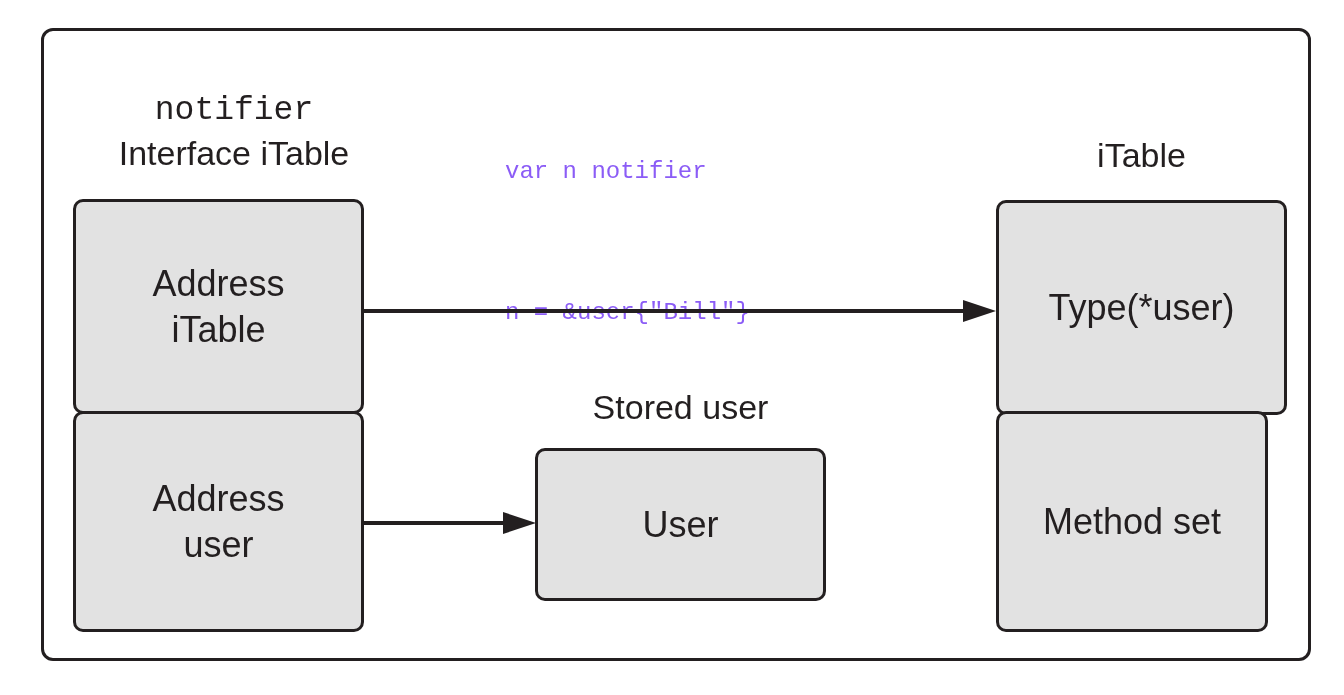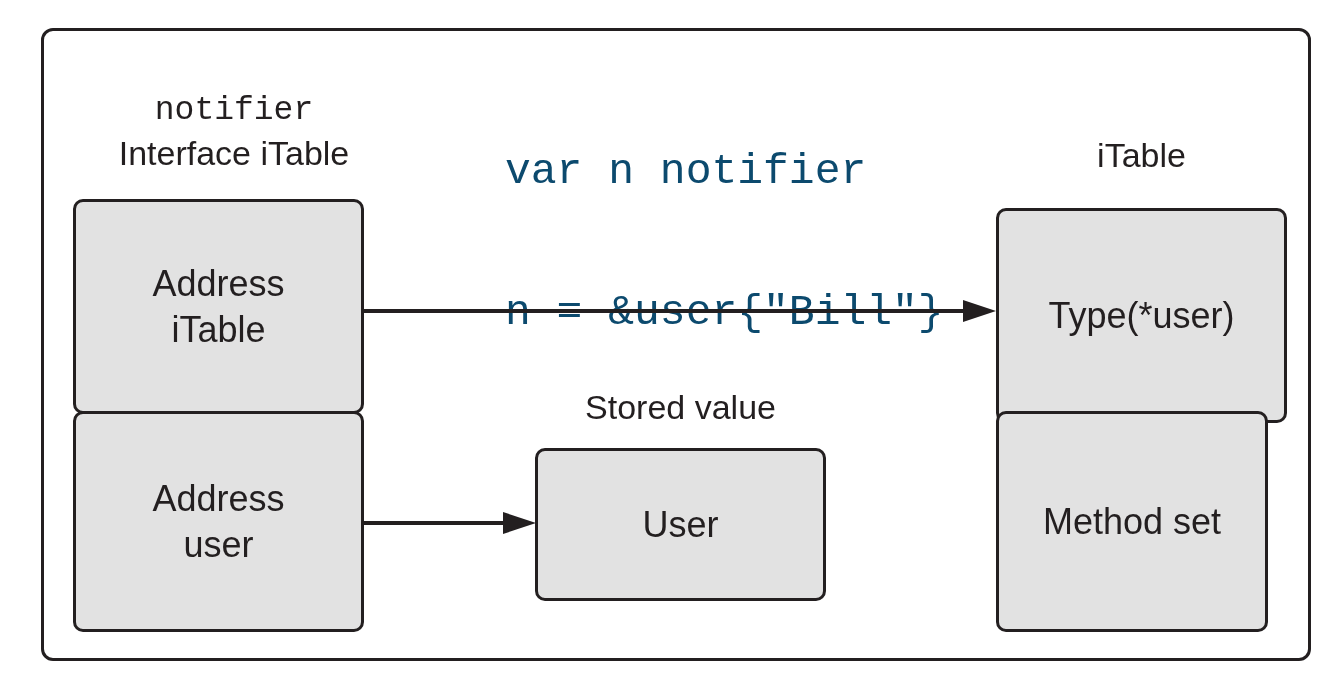--- a/index.html
+++ b/index.html
@@ -38,21 +38,21 @@
     align-items: center;
     justify-content: center;
     text-align: center;
     font-size: 36px;
     line-height: 46px;
     color: #231f20;
     z-index: 2;
   }
   .box-address-itable { left: 73px;  top: 199px; width: 291px; height: 215px; }
   .box-address-user   { left: 73px;  top: 411px; width: 291px; height: 221px; }
-  .box-type           { left: 996px; top: 208px; width: 291px; height: 215px; }
+  .box-type           { left: 996px; top: 200px; width: 291px; height: 215px; }
   .box-method-set     { left: 996px; top: 411px; width: 272px; height: 221px; }
   .box-user           { left: 535px; top: 448px; width: 291px; height: 153px; }
   .label {
     position: absolute;
     text-align: center;
     font-size: 34px;
     line-height: 38px;
     color: #231f20;
     z-index: 1;
   }
@@ -62,24 +62,24 @@
   }
   .lbl-notifier        { left: 78px;  top: 92px;  width: 312px; }
   .lbl-interface-value { left: 78px;  top: 134px; width: 312px; }
   .lbl-itable          { left: 996px; top: 136px; width: 291px; }
   .lbl-stored-value    { left: 520px; top: 388px; width: 321px; }
   .code-block {
     position: absolute;
     left: 505px;
     top: 54px;
     font-family: "Liberation Mono", "DejaVu Sans Mono", monospace;
-    font-size: 43px;
+    font-size: 24px;
     line-height: 47px;
     white-space: pre;
-    color: #0c4a6e;
+    color: #8b5cf6;
     z-index: 1;
   }
   .arrows {
     position: absolute;
     left: 0;
     top: 0;
     z-index: 1;
     pointer-events: none;
   }
 </style>
@@ -94,21 +94,21 @@
 
   <div class="label lbl-interface-value">Interface iTable</div>
 
   <div class="code-block">
     <div>var n notifier</div>
     <div>n = &amp;user{"Bill"}</div>
   </div>
 
   <div class="label lbl-itable">iTable</div>
 
-  <div class="label lbl-stored-value">Stored value</div>
+  <div class="label lbl-stored-value">Stored user</div>
 
   <div class="node box-address-itable">
     <span>Address</span>
     <span>iTable</span>
   </div>
 
   <div class="node box-address-user">
     <span>Address</span>
     <span>user</span>
   </div>

